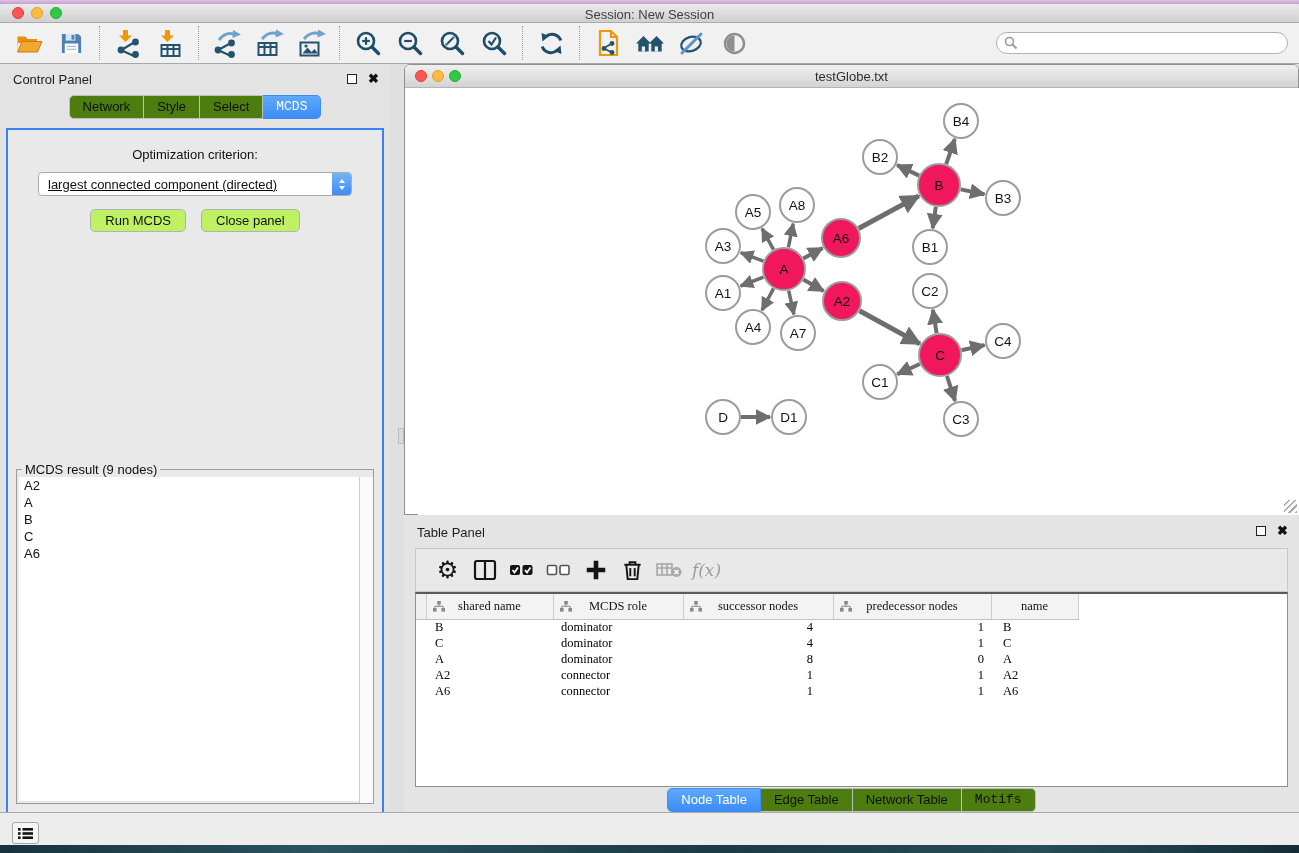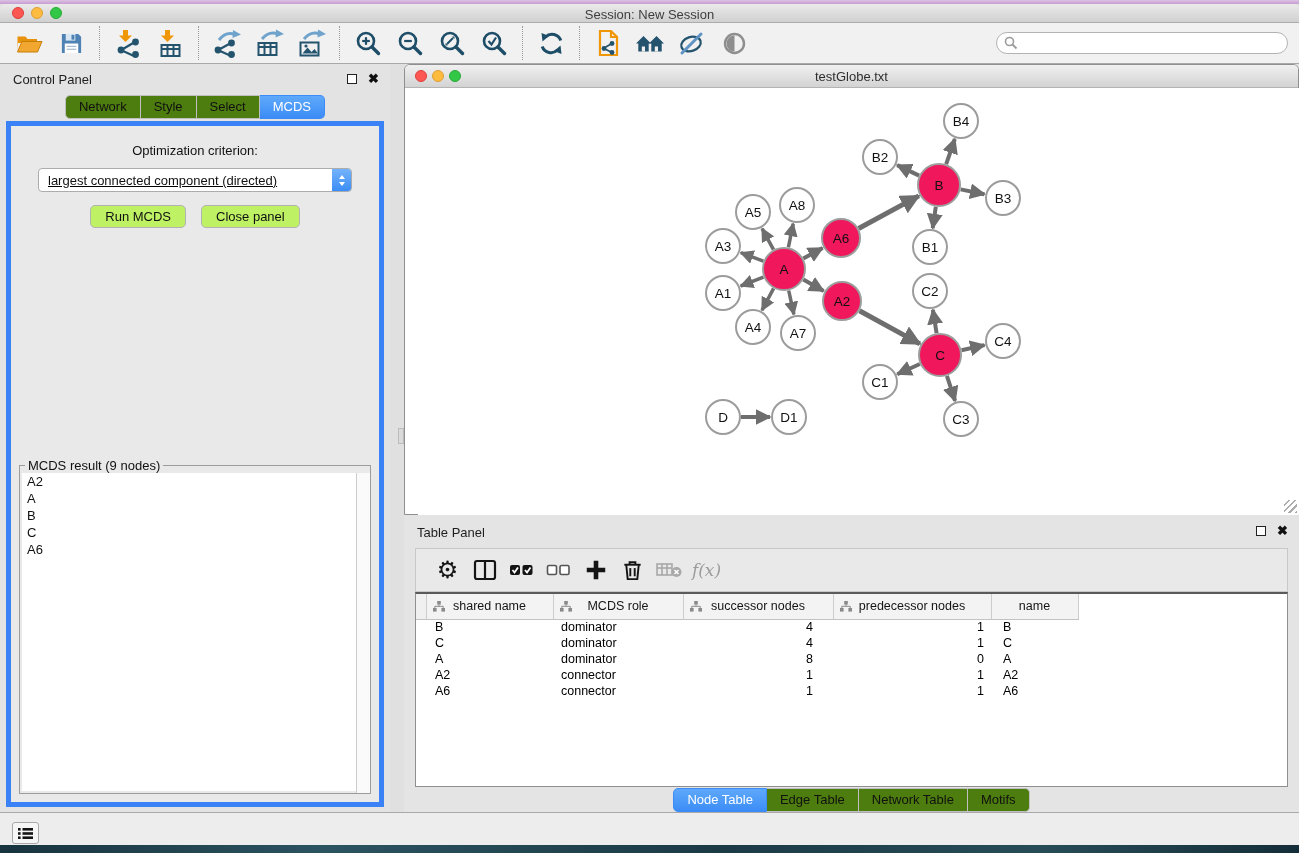--- a/index.html
+++ b/index.html
@@ -37,26 +37,26 @@
   .control-panel { position:absolute; left:0; top:64px; width:390px; height:748px; background:#E3E3E3; }
   .cp-title { position:absolute; left:13px; top:8px; font-size:13px; color:#1E1E1E; }
   .panel-controls { position:absolute; right:11px; top:8px; display:flex; gap:11px; align-items:center; height:13px; }
   .float-box { width:10px; height:10px; border:1.6px solid #222; background:#fff; }
   .close-x { font-size:13px; font-weight:bold; color:#111; line-height:12px; }
 
   .seg { display:flex; }
   .seg-tab { background:#4d7c0f; border:1px solid #BFBFBF; border-left:none;
     padding:3px 13px 4px; font-size:13px; color:#111; white-space:nowrap; }
   .seg-tab:first-child { border-left:1px solid #BFBFBF; border-radius:5px 0 0 5px; }
-  .seg-tab:last-child { border-radius:0 5px 5px 0; }
+  .seg-tab:last-child { border-radius:0 5px 5px 0;font-family:Liberation Mono, monospace; }
   .seg-tab.active { background:linear-gradient(#5FA9FB,#3B8CF6); border-color:#3B8CF6; color:#fff; }
 
   .cp-tabs { position:absolute; left:0; top:31px; width:100%; display:flex; justify-content:center; }
-  .cp-content { position:absolute; left:6px; top:57px; width:378px; height:686px;
-    background:#E9E9E9; border:5px solid #3b82f6; }
+  .cp-content { position:absolute; left:6px; top:64px; width:378px; height:686px;
+    background:#E9E9E9; border:2px solid #3b82f6; }
   .opt-label { margin-top:17px; text-align:center; font-size:13px; color:#111; }
   .select-row { margin:10px auto 0; width:314px; height:24px; position:relative;text-decoration:underline; }
   .select-box { width:100%; height:100%; background:#fff; border:1px solid #ACACAC; border-radius:4px;
     font-size:13px; color:#111; display:flex; align-items:center; padding-left:9px; }
   .select-stepper { position:absolute; right:1px; top:1px; width:19px; height:22px;
     background:linear-gradient(#74B3FC,#3C8DF6); border-radius:0 3px 3px 0;
     display:flex; flex-direction:column; align-items:center; justify-content:center; }
   .tri-up { width:0; height:0; border:3.5px solid transparent; border-bottom:4.5px solid #fff; margin-bottom:1.5px; }
   .tri-down { width:0; height:0; border:3.5px solid transparent; border-top:4.5px solid #fff; margin-top:1.5px; }
   .btn-row { margin-top:13px; display:flex; justify-content:center; gap:15px; }
@@ -92,21 +92,21 @@
   .tp-title { position:absolute; left:13px; top:10px; font-size:13px; color:#1E1E1E; }
   .tp-controls { position:absolute; right:11px; top:10px; display:flex; gap:11px; align-items:center; }
   .tp-toolbar { position:absolute; left:11px; top:33px; width:873px; height:44px;
     background:#E9E9E9; border:1px solid #C8C8C8; display:flex; align-items:center; padding-left:13px; }
   .tp-btn { width:37px; height:38px; display:flex; align-items:center; justify-content:center;
     background:none; border:none; }
   .gear-glyph { font-size:24px; color:#141414; line-height:24px; }
   .fx-label { font-family:"DejaVu Serif",serif; font-style:italic; font-size:17px; color:#9B9B9B; }
 
   .tp-table { position:absolute; left:11px; top:77px; width:873px; height:195px;
-    background:#fff; border:1px solid #8F8F8F; border-top:2px solid #5A5A5A; overflow:hidden; }
+    background:#fff; border:1px solid #8F8F8F; border-top:2px solid #5A5A5A; overflow:hidden;font-family:Liberation Serif, serif; }
   .tp-table table { border-collapse:collapse; table-layout:fixed; width:100%; }
   .tp-table th { height:25px; background:#F3F3F3; border-right:1px solid #CDCDCD;
     border-bottom:1px solid #C2C2C2; font-weight:normal; font-size:12.5px; color:#151515; position:relative; }
   .tp-table th.gutter { background:#F0F0F0; }
   .tp-table th.filler { background:#fff; border:none; }
   .th-icon { position:absolute; left:6px; top:7px; }
   .tp-table td { font-size:12.5px; color:#000; height:16px; white-space:nowrap; overflow:hidden; }
   td.c0 { padding-left:9px; }
   td.c1 { padding-left:8px; }
   td.c2 { text-align:right; padding-right:20px; }

